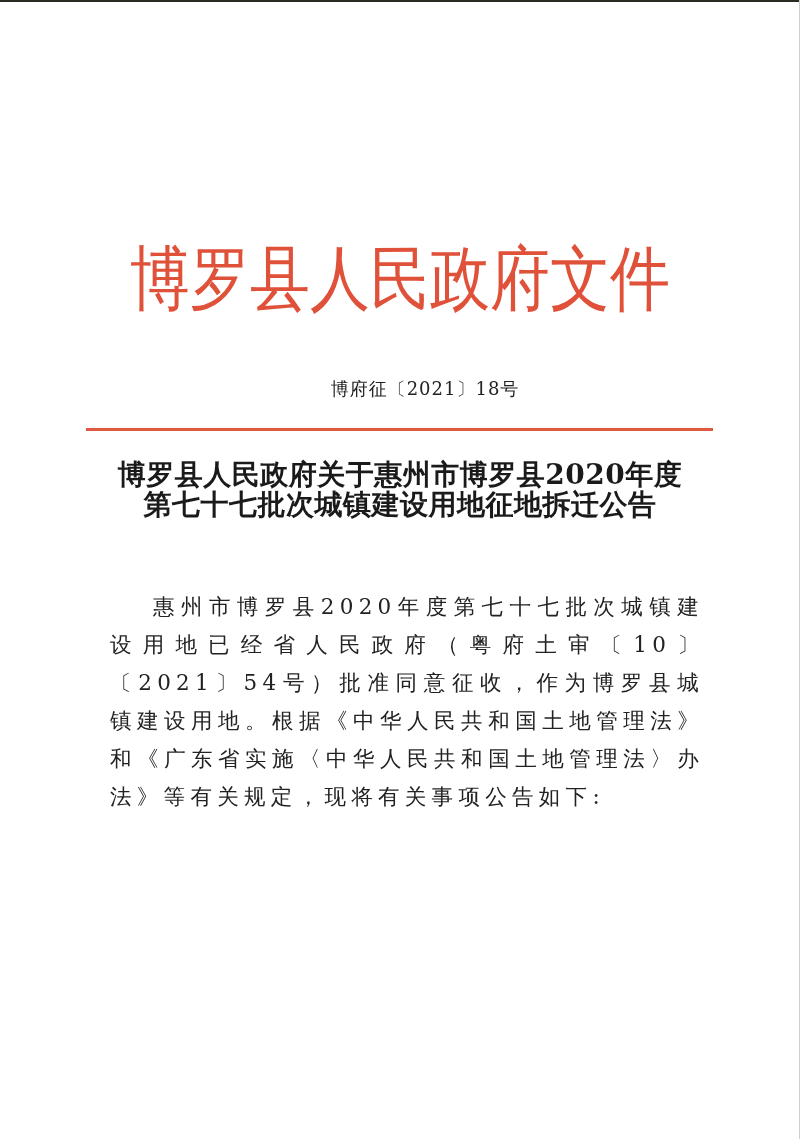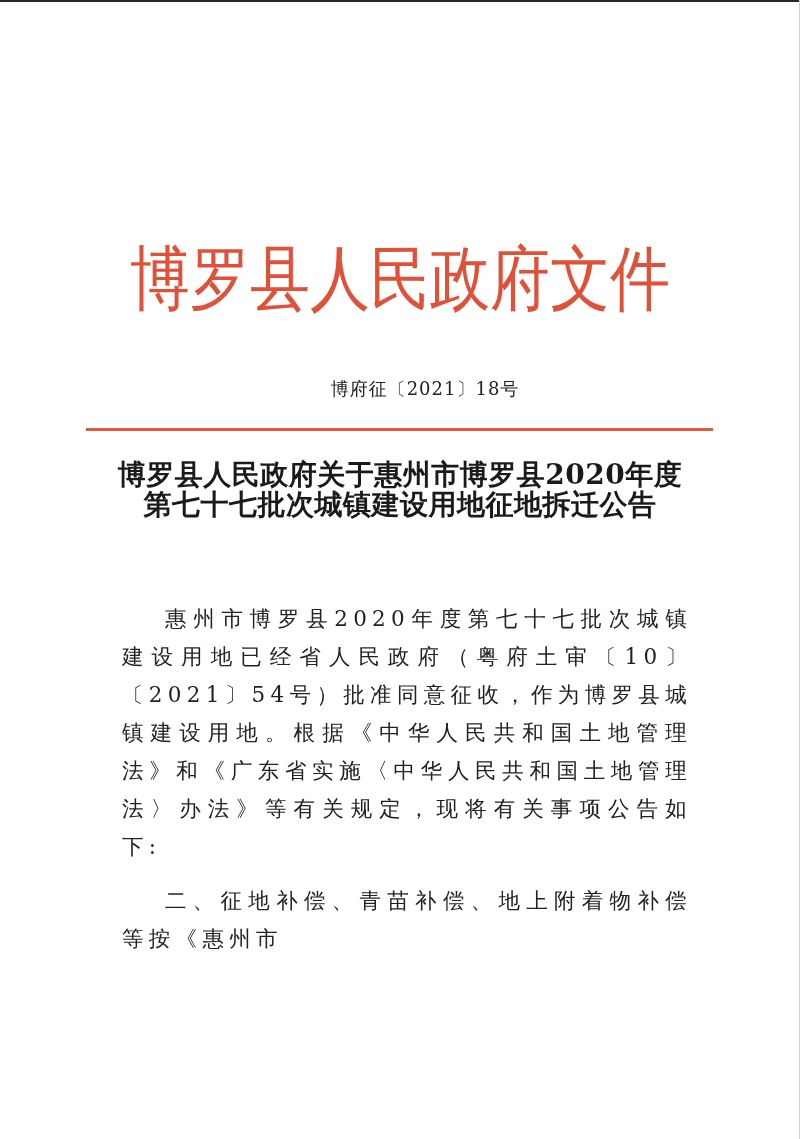--- a/index.html
+++ b/index.html
@@ -84,21 +84,21 @@
       left: 106px;
       top: 584px;
       width: 602px;
       font-size: 21.5px;
       line-height: 38px;
       letter-spacing: 5.3px;
       color: #222;
       text-align: justify;
     }
     .body-text p {
-      margin: 16px;
+      margin: 4px;
       text-indent: 2em;
     }
   </style>
 </head>
 <body>
 
 <div class="page-top-edge"></div>
 <div class="page-right-edge"></div>
 
 <div class="masthead">
@@ -115,14 +115,13 @@
 
 <div class="doc-number">博府征〔2021〕18号</div>
 
 <div class="red-rule"></div>
 
 <div class="title title-line-1">博罗县人民政府关于惠州市博罗县2020年度</div>
 <div class="title title-line-2">第七十七批次城镇建设用地征地拆迁公告</div>
 
 <div class="body-text">
   <p>惠州市博罗县2020年度第七十七批次城镇建设用地已经省人民政府（粤府土审〔10〕〔2021〕54号）批准同意征收，作为博罗县城镇建设用地。根据《中华人民共和国土地管理法》和《广东省实施〈中华人民共和国土地管理法〉办法》等有关规定，现将有关事项公告如下:</p>
-  <p>二、征地补偿、青苗补偿、地上附着物补偿等按《惠州市</p>
 </div>
 
 </body></html>

